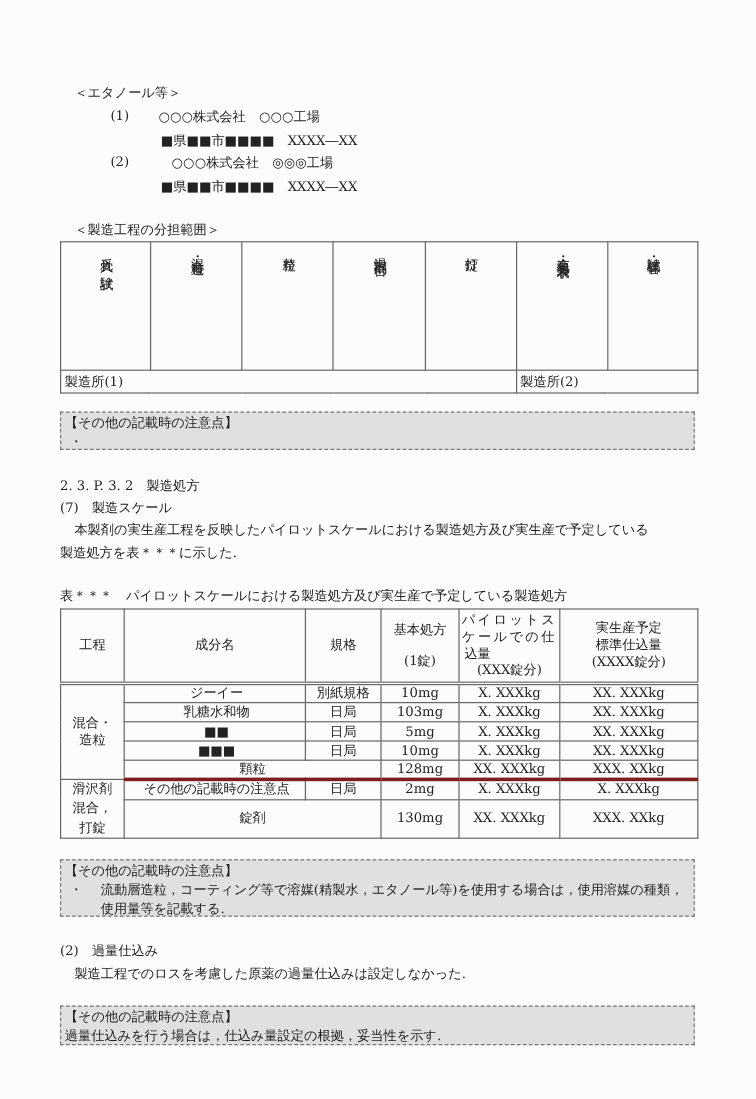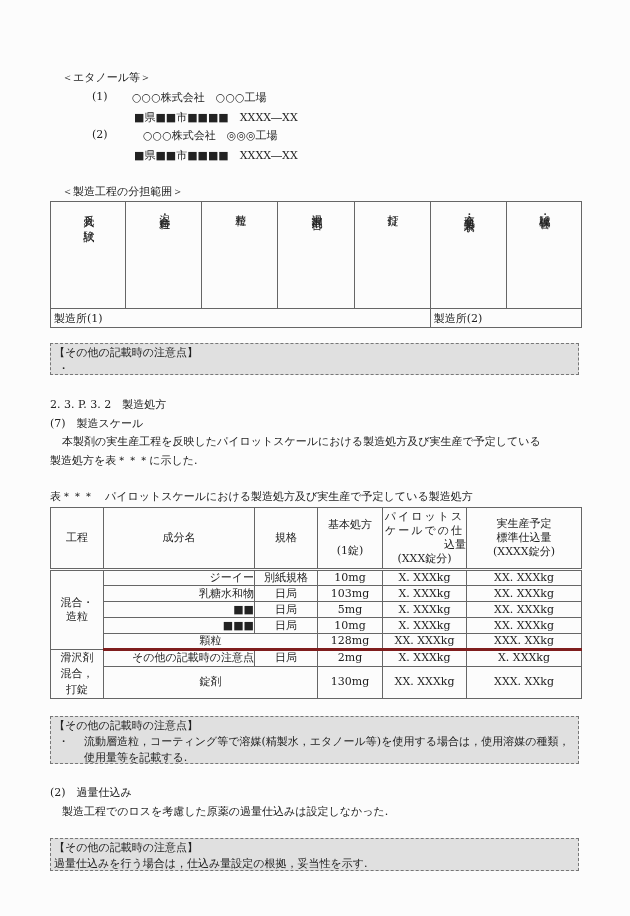--- a/index.html
+++ b/index.html
@@ -14,21 +14,21 @@
     }
     .note .bullet-line { display: flex; }
     .note .bullet { width: 26px; flex: none; padding-left: 4px; }
     .note .btext { white-space: normal; }
     table { border-collapse: collapse; position: absolute; }
     td { border: 1px solid #666; padding: 0; vertical-align: top; font-size: 11px; }
     .proc td.head { height: 106px; text-align: center; }
     .vert { writing-mode: vertical-rl; text-orientation: upright; margin: 4px auto 0; line-height: 12px; letter-spacing: 1px; }
     .proc td.site { height: 18px; padding-left: 3px; vertical-align: middle; }
     .form td { text-align: center; vertical-align: middle; line-height: 14px; }
-    .form td.left { text-align: right; padding-left: 3px; margin-top: 11px; }
+    .form td.left { text-align: center; padding-left: 3px; margin-top: 11px; }
     .form tr.r { height: 16px; }
     .form thead td { border-bottom: 3px double #666; }
     .form tr.grp td { border-bottom: 3px solid #7f1d1d; }
   </style>
 </head>
 <body>
 
 <div class="abs" style="left:62px;top:70px;">＜エタノール等＞</div>
 <div class="abs" style="left:92px;top:90px;">(1)</div>
 <div class="abs" style="left:132px;top:90px;">○○○株式会社　○○○工場</div>
@@ -90,21 +90,21 @@
       <td style="width:150px;">成分名</td>
       <td style="width:62px;">規格</td>
       <td style="width:64px;">
         <div>基本処方</div>
           <div style="height:12px;"></div>
           <div>(1錠)</div>
       </td>
       <td style="width:83px;">
         <div style="letter-spacing:2px;">パイロットス</div>
         <div style="letter-spacing:2px;">ケールでの仕</div>
-        <div style="text-align:right;padding-left:4px;">込量</div>
+        <div style="text-align:left;padding-left:4px;">込量</div>
         <div>(XXX錠分)</div>
       </td>
       <td>
         <div>実生産予定</div>
         <div>標準仕込量</div>
         <div>(XXXX錠分)</div>
       </td>
     </tr>
   </thead>
   <tbody>

